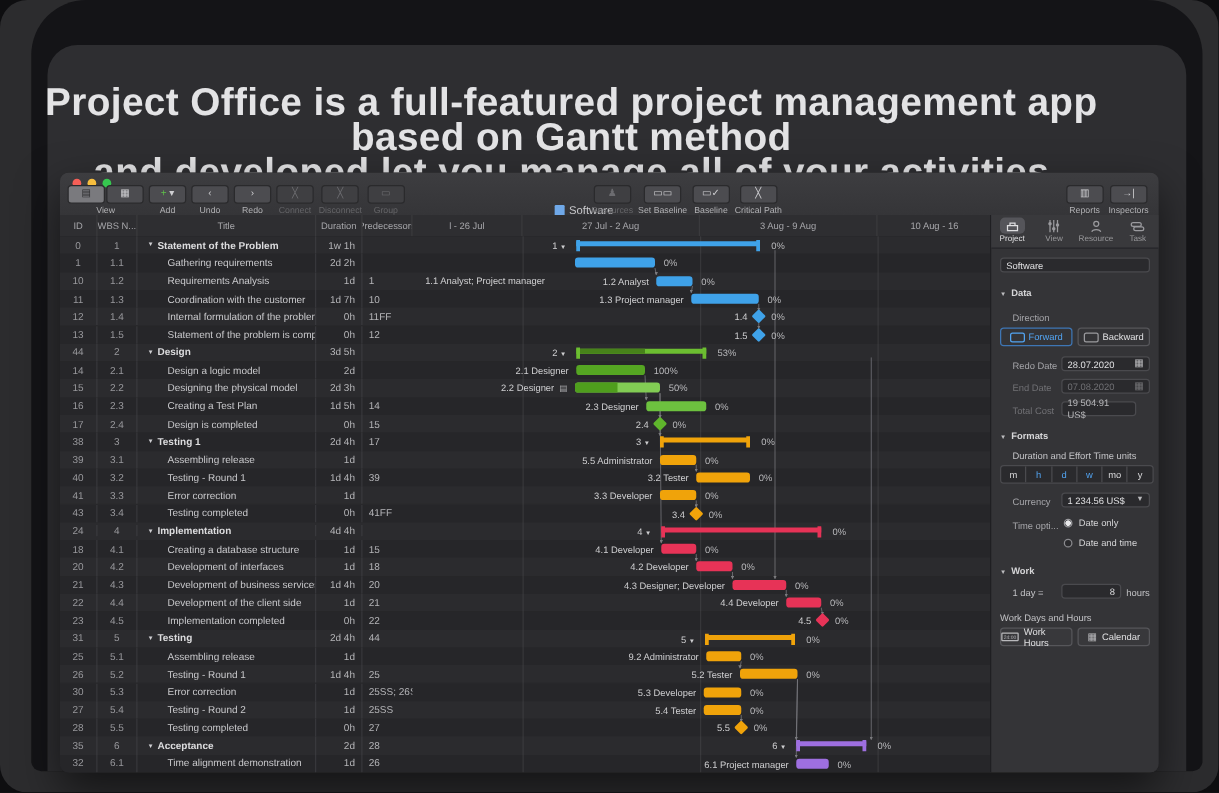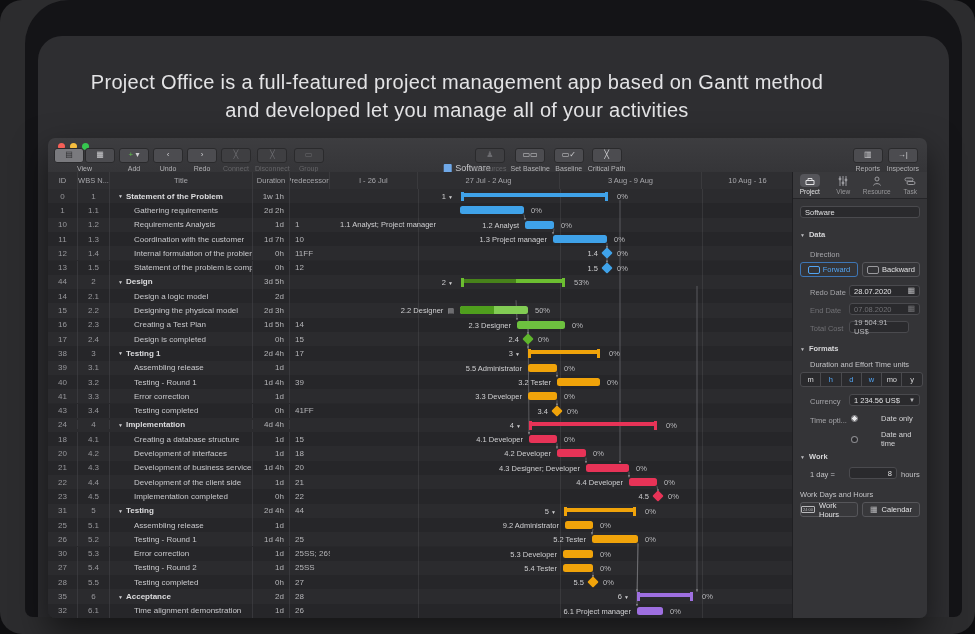--- a/index.html
+++ b/index.html
@@ -1,20 +1,20 @@
 <!DOCTYPE html>
 <html><head>
 <meta charset="utf-8">
 <style>
   html,body{margin:0;padding:0;background:#0e0e10;font-family:"Liberation Sans",sans-serif;}
   .stage{position:relative;width:975px;height:634px;overflow:hidden;background:#0e0e10;}
   .graycard{position:absolute;inset:0;border-radius:22px;background:#2c2c2e;}
   .frame{position:absolute;left:25px;top:0;width:937px;height:617px;border-radius:44px 44px 8px 8px;background:#141417;}
   .panel{position:absolute;left:38px;top:36px;width:911px;height:581px;border-radius:24px 24px 0 0;background:#2e2e31;}
-  .headline{position:absolute;left:0;top:68px;width:914px;text-align:center;color:#e3e3e5;font-weight:400;font-size:20px;line-height:28px;letter-spacing:.3px;}
+  .headline{position:absolute;left:0;top:68px;width:914px;text-align:center;color:#e3e3e5;font-weight:700;font-size:31px;line-height:28px;letter-spacing:.3px;}
   
   .window{position:absolute;left:48px;top:138px;width:879px;height:480px;border-radius:7px;background:#28282b;box-shadow:0 14px 34px rgba(0,0,0,.55);overflow:hidden;}
   .titlebar{position:absolute;left:0;top:0;width:100%;height:34px;background:linear-gradient(#3d3d40,#353538);border-bottom:1px solid #1d1d1f;}
   .lights{position:absolute;left:10px;top:5px;display:flex;gap:5px;}
   .light{width:7px;height:7px;border-radius:50%;}
   .l-red{background:#f55f57;} .l-yel{background:#f6bd3e;} .l-grn{background:#36c64f;}
   .wtitle{position:absolute;left:50%;top:4px;transform:translateX(-50%);font-size:9px;color:#c9c9cc;white-space:nowrap;display:flex;align-items:center;gap:4px;}
   .wtitle .doc{display:inline-block;width:8px;height:9px;background:#6fa8e8;border-radius:1px;}
   .wtitle .suffix{color:#808084;margin-top:42px;}
   .tgroup{position:absolute;top:10px;display:flex;align-items:flex-start;gap:4px;}
@@ -67,21 +67,21 @@
   .sect{position:absolute;color:#d6d6d8;font-weight:bold;font-size:7.5px;}
   .sect .tri{font-size:5px;margin-right:4px;color:#bdbdc0;}
   .dirbtn{position:absolute;height:15px;border:1px solid #56565a;border-radius:3px;display:flex;align-items:center;justify-content:center;gap:3px;font-size:7.5px;color:#e0e0e2;box-sizing:border-box;}
   .dirbtn.fwd{border-color:#3e76b5;color:#52a4f2;}
   .dbox{display:inline-block;width:10px;height:6px;border:1px solid #9a9a9e;border-radius:2px;}
   .fwd .dbox{border-color:#52a4f2;}
   .seg{position:absolute;display:flex;border:1px solid #4a4a4e;border-radius:3px;overflow:hidden;background:#2a2a2d;}
   .segc{width:19.3px;height:13px;display:flex;align-items:center;justify-content:center;border-right:1px solid #4a4a4e;color:#d8d8da;font-size:7.5px;}
   .segc:last-child{border-right:none;}
   .segc.on{color:#52a4f2;}
-  .radio{position:absolute;display:flex;align-items:center;gap:23px;color:#d4d4d6;justify-content:center;}
+  .radio{position:absolute;display:flex;align-items:center;gap:5px;color:#d4d4d6;justify-content:center;}
   .rdot{width:7px;height:7px;border-radius:50%;border:1px solid #8a8a8e;box-sizing:border-box;background:#2a2a2d;}
   .rdot.on{background:radial-gradient(circle at 50% 50%, #e8e8ea 0 2px, #2a2a2d 2.5px);border-color:#9a9a9e;}
   .sbtn{position:absolute;height:15px;border:1px solid #56565a;border-radius:3px;display:flex;align-items:center;justify-content:center;gap:4px;font-size:7.5px;color:#e0e0e2;box-sizing:border-box;background:#38383b;}
   .calic{font-size:8px;color:#b9b9bc;line-height:8px;}
   .whic{display:inline-block;border:1px solid #b9b9bc;border-radius:1px;font-size:4px;line-height:5px;padding:0 1px;color:#b9b9bc;}
   .caret{margin-left:auto;font-size:6px;color:#b9b9bc;}
 </style>
 </head>
 <body>
 
@@ -463,20 +463,25 @@
             <div class="gpct" style="left:287px;top:3px;">0%</div>
           </div>
           <div style="position: absolute; left: 0px; top: 85.8px; width: 463px; height: 14.3px;">
             <div class="sumbody" style="left:131px;top:4px;width:104px;background:#6cbe31;"></div>
             <div class="sumbody" style="left:131px;top:4px;width:55.120000000000005px;background:#47821a;"></div>
             <div class="cap" style="left:131px;top:3px;background:#6cbe31;"></div>
             <div class="cap" style="left:232px;top:3px;background:#6cbe31;"></div>
             <div class="glabel" style="left:123px;top:3px;">2 <span style="font-size:5px;">▼</span></div>
             <div class="gpct" style="left:244px;top:3px;">53%</div>
           </div>
+          <div style="position: absolute; left: 0px; top: 100.1px; width: 463px; height: 14.3px;">
+            <div class="bar" style="left:131px;top:3px;width:55px;background:#55a522;"></div>
+            <div class="glabel" style="left:125px;top:3px;">2.1   Designer</div>
+            <div class="gpct" style="left:193px;top:3px;">100%</div>
+          </div>
           <div style="position: absolute; left: 0px; top: 114.4px; width: 463px; height: 14.3px;">
             <div class="bar" style="left:130px;top:3px;width:68px;background:#82cc54;">
               <div class="barprog" style="width:34px;background:#4f9e1d;"></div>
             </div>
             <div class="glabel" style="left:124px;top:3px;">2.2   Designer<span class="noteic">▤</span></div>
             <div class="gpct" style="left:205px;top:3px;">50%</div>
           </div>
           <div style="position: absolute; left: 0px; top: 128.7px; width: 463px; height: 14.3px;">
             <div class="bar" style="left:187px;top:3px;width:48px;background:#6dc13f;"></div>
             <div class="glabel" style="left:181px;top:3px;">2.3   Designer</div>

